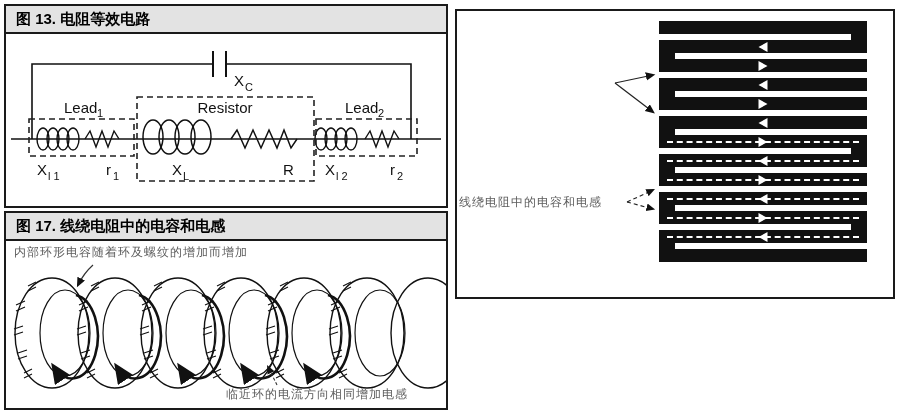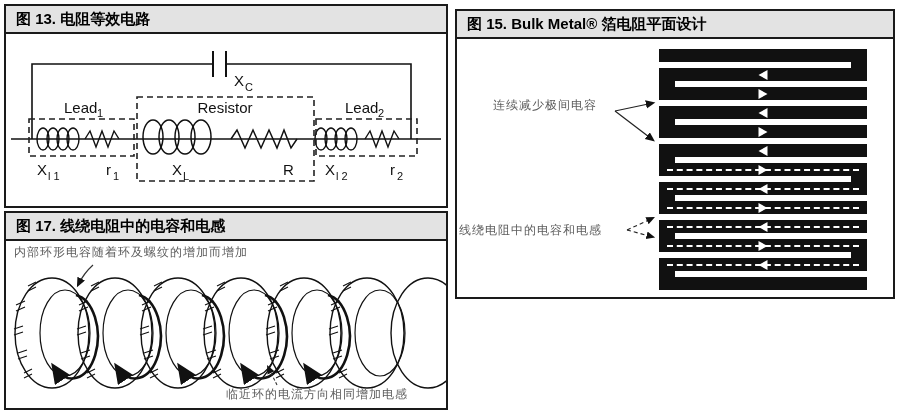--- a/index.html
+++ b/index.html
@@ -149,38 +149,36 @@
         </g>
         <path d="M86 24 Q77 32 71 44" fill="none" stroke="#333" stroke-width="1.2" marker-end="url(#ah14)"></path>
         <path d="M270 144 L261 126" fill="none" stroke="#333" stroke-width="1.1" stroke-dasharray="3 2" marker-end="url(#ah14)"></path>
       </svg>
       <div class="ann f14-ann-bottom">临近环的电流方向相同增加电感</div>
       <div class="ann f14-ann-top">内部环形电容随着环及螺纹的增加而增加</div>
     </div>
   </section>
 
   <section class="panel" id="fig15">
-    <header class="panel-title">图 15. Bulk Metal® 箔电阻平面设计</header>
     <div class="panel-body">
       <svg class="overlay" viewBox="0 0 436 256" width="436" height="256">
         <defs>
           <marker id="ah15" markerWidth="9" markerHeight="9" refX="6" refY="3.5" orient="auto">
             <path d="M0 0 L8 3.5 L0 7 z" fill="#111"></path>
           </marker>
         </defs>
         <g stroke="#222" stroke-width="1.2" fill="none">
           <path d="M158 72 L196 64" marker-end="url(#ah15)"></path>
           <path d="M158 72 L196 101" marker-end="url(#ah15)"></path>
         </g>
         <g stroke="#222" stroke-width="1.1" fill="none" stroke-dasharray="4 3">
           <path d="M170 191 L196 179" marker-end="url(#ah15)"></path>
           <path d="M170 191 L196 198" marker-end="url(#ah15)"></path>
         </g>
       </svg>
-      <div class="ann f15-ann-cap">连续减少极间电容</div>
       <div class="ann f15-ann-ind">线绕电阻中的电容和电感</div>
       <div class="foil">
           <div class="fbar" style="background: rgb(17, 17, 17);"></div>
           <div class="fsep">
             <div class="conn right" style="background: rgb(17, 17, 17);"></div>
           </div>
           <div class="fbar" style="background: rgb(17, 17, 17);">
             <div class="tri left"></div>
           </div>
           <div class="fsep">

